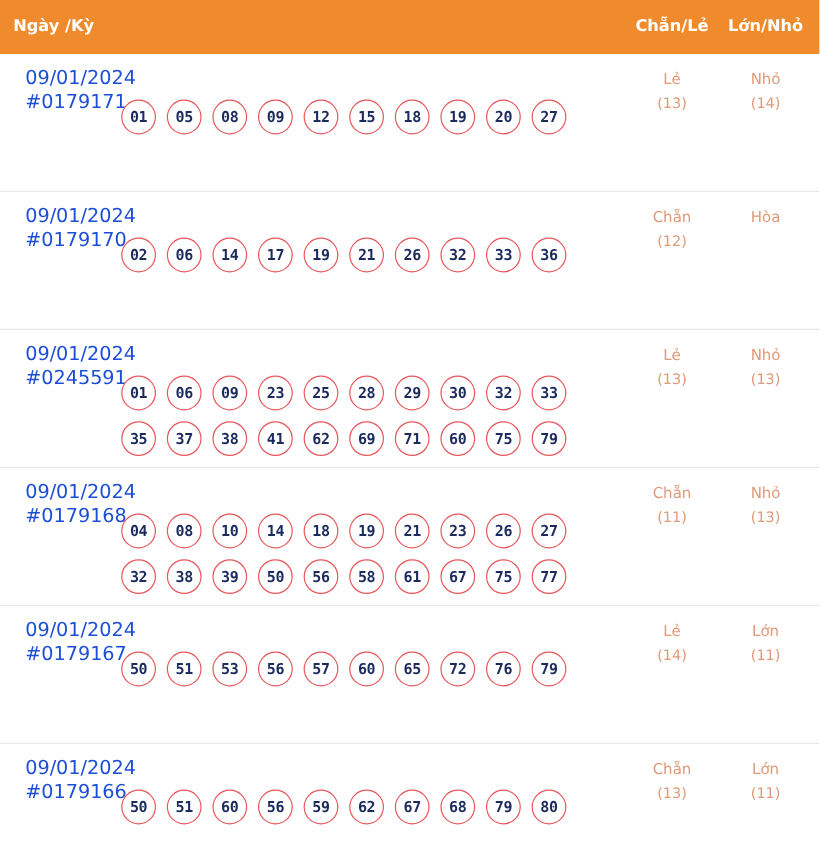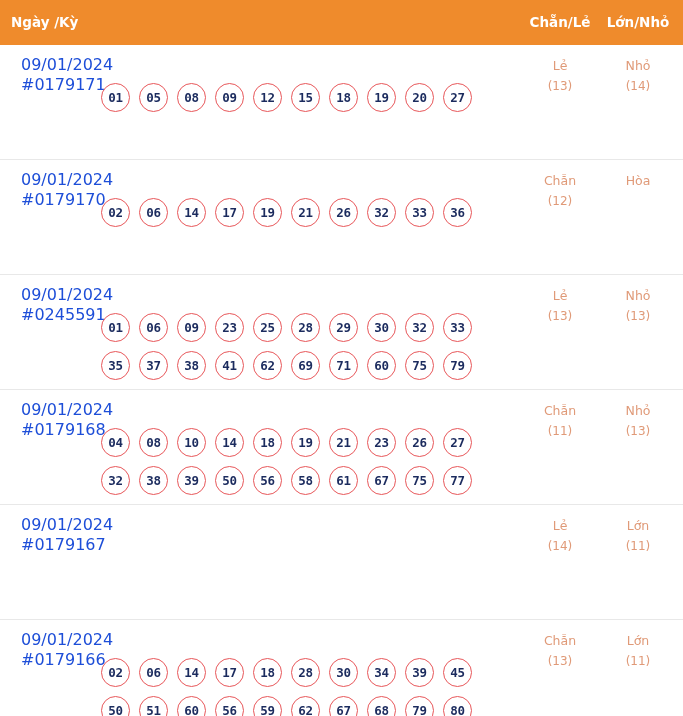--- a/index.html
+++ b/index.html
@@ -166,31 +166,31 @@
         </div>
         <div class="cell-stat cell-oddeven"><span>Chẵn</span><span class="stat-count">(11)</span></div>
         <div class="cell-stat cell-bigsmall"><span>Nhỏ</span><span class="stat-count">(13)</span></div>
       </div>
       <div class="row">
         <div class="cell-date">
           <span class="kyo">09/01/2024</span>
           <span class="kyo">#0179167</span>
         </div>
         <div class="cell-balls">
+          <div class="ball-row"><span class="ball">50</span><span class="ball">51</span><span class="ball">53</span><span class="ball">56</span><span class="ball">57</span><span class="ball">60</span><span class="ball">65</span><span class="ball">72</span><span class="ball">76</span><span class="ball">79</span></div>
         </div>
         <div class="cell-stat cell-oddeven"><span>Lẻ</span><span class="stat-count">(14)</span></div>
         <div class="cell-stat cell-bigsmall"><span>Lớn</span><span class="stat-count">(11)</span></div>
       </div>
       <div class="row">
         <div class="cell-date">
           <span class="kyo">09/01/2024</span>
           <span class="kyo">#0179166</span>
         </div>
         <div class="cell-balls">
-          <div class="ball-row"><span class="ball">02</span><span class="ball">06</span><span class="ball">14</span><span class="ball">17</span><span class="ball">18</span><span class="ball">28</span><span class="ball">30</span><span class="ball">34</span><span class="ball">39</span><span class="ball">45</span></div>
           <div class="ball-row"><span class="ball">50</span><span class="ball">51</span><span class="ball">60</span><span class="ball">56</span><span class="ball">59</span><span class="ball">62</span><span class="ball">67</span><span class="ball">68</span><span class="ball">79</span><span class="ball">80</span></div>
         </div>
         <div class="cell-stat cell-oddeven"><span>Chẵn</span><span class="stat-count">(13)</span></div>
         <div class="cell-stat cell-bigsmall"><span>Lớn</span><span class="stat-count">(11)</span></div>
       </div>
     </div>
 
 </div>
 
 </body></html>

